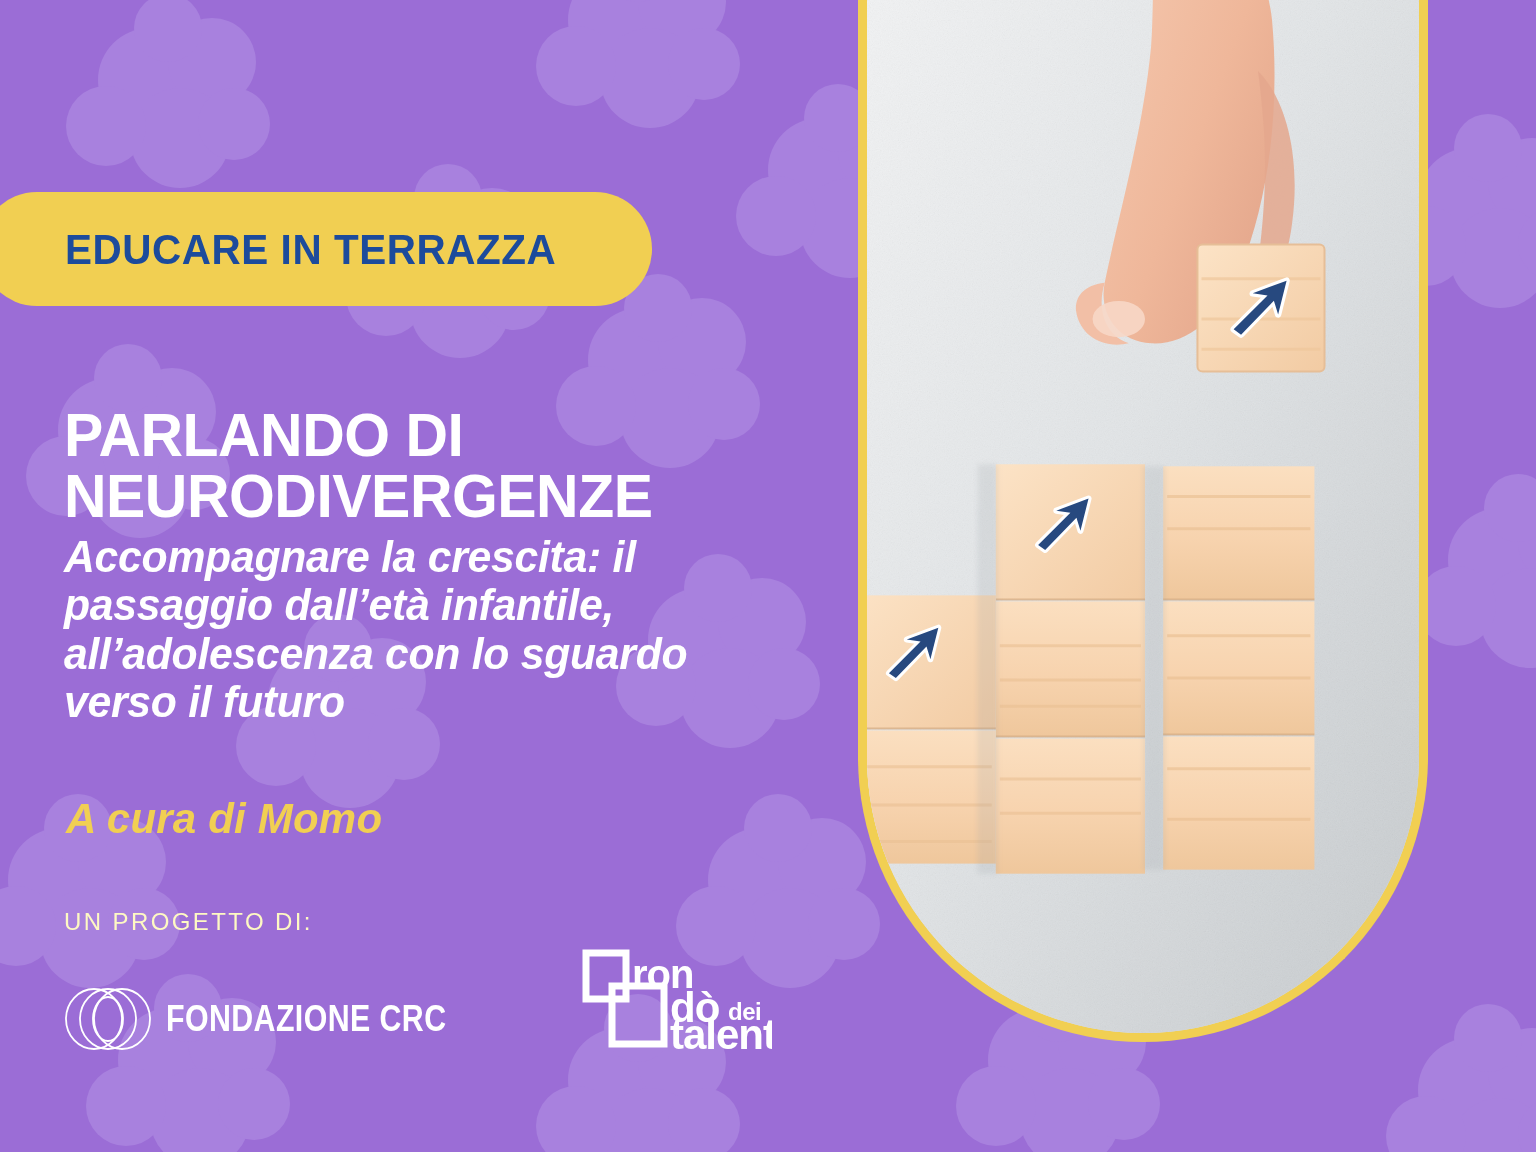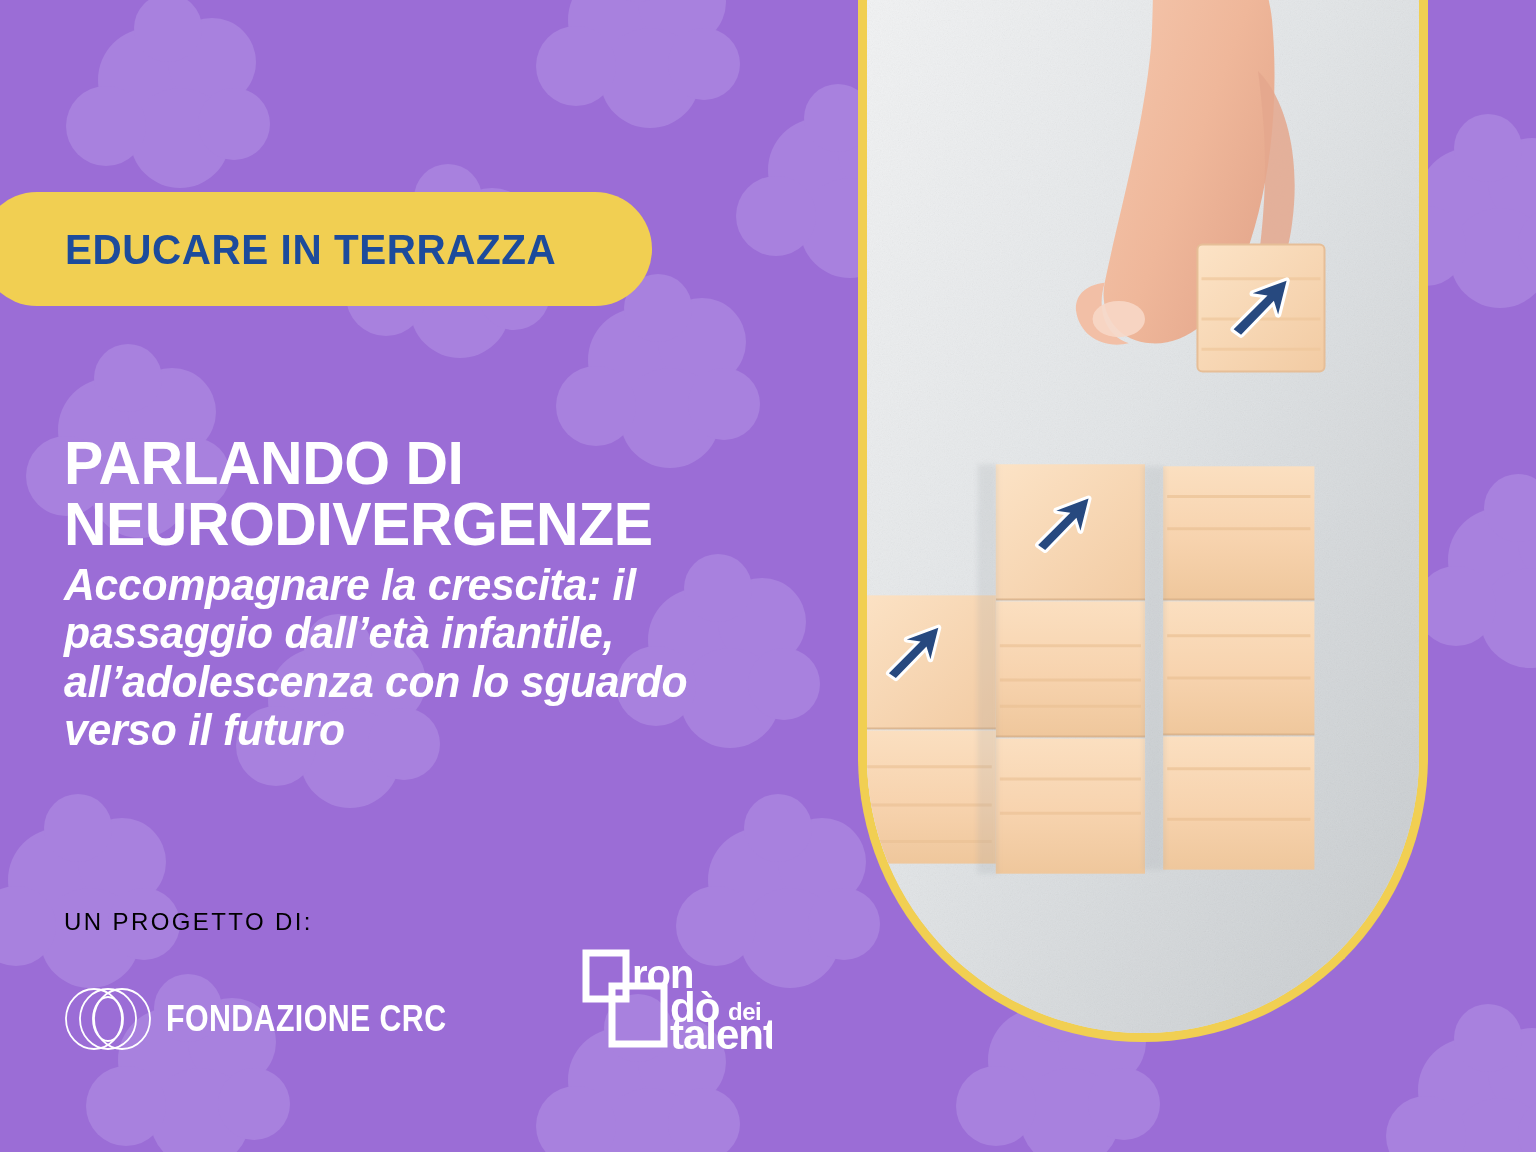--- a/index.html
+++ b/index.html
@@ -47,21 +47,20 @@
     white-space:nowrap;
     transform:scaleX(0.94);
     transform-origin:left center;
   }
 
   
   .title-block {
     position:absolute;
     left:64px; top:405px;
     width:790px;
-    margin-top:28px;
   }
   .main-title {
     color:#FFFFFF;
     font-size:62px;
     line-height:0.98;
     font-weight:bold;
     letter-spacing:-0.5px;
     transform:scaleX(0.95);
     transform-origin:left top;
   }
@@ -90,21 +89,21 @@
     letter-spacing:0.2px;
   }
 
   
   .footer {
     position:absolute;
     left:64px; top:908px;
     width:640px;
   }
   .project-label {
-    color:#000000;
+    color:#fef9c3;
     font-size:24px;
     letter-spacing:2.4px;
     font-weight:400;
     margin-bottom:12px;
   }
   .logos {
     display:flex;
     align-items:flex-end;
     gap:72px;
   }
@@ -192,20 +191,21 @@
         <span class="line">NEURODIVERGENZE</span>
       </h1>
       <h2 class="subtitle">
         <span class="line">Accompagnare la crescita: il</span>
         <span class="line">passaggio dall’età infantile,</span>
         <span class="line">all’adolescenza con lo sguardo</span>
         <span class="line">verso il futuro</span>
       </h2>
     </div>
 
+    <div class="curator">A cura di Momo</div>
 
     <div class="footer">
       <div class="project-label">UN PROGETTO DI:</div>
 
       <div class="logos">
 
         <div class="crc-logo">
           <svg class="crc-mark" width="88" height="66" viewBox="0 0 88 66">
             <g fill="none" stroke="#FFFFFF" stroke-width="1.8">
               <ellipse cx="30" cy="33" rx="28" ry="30"></ellipse>

